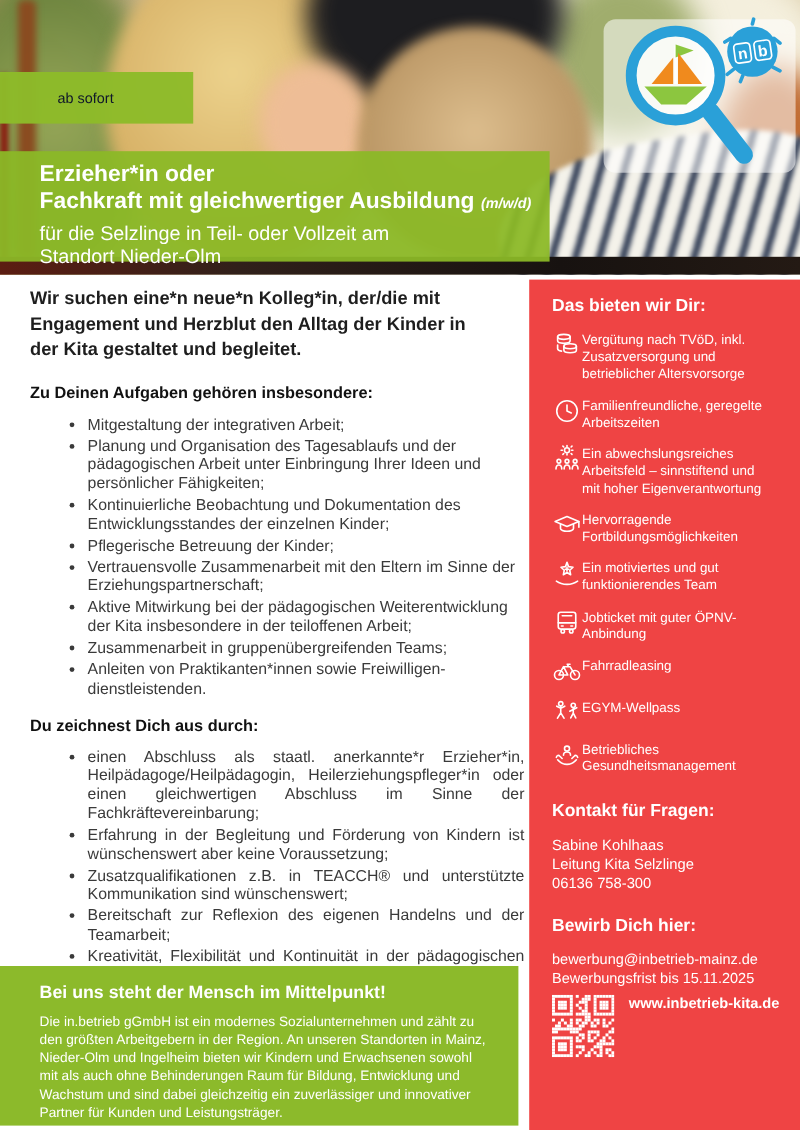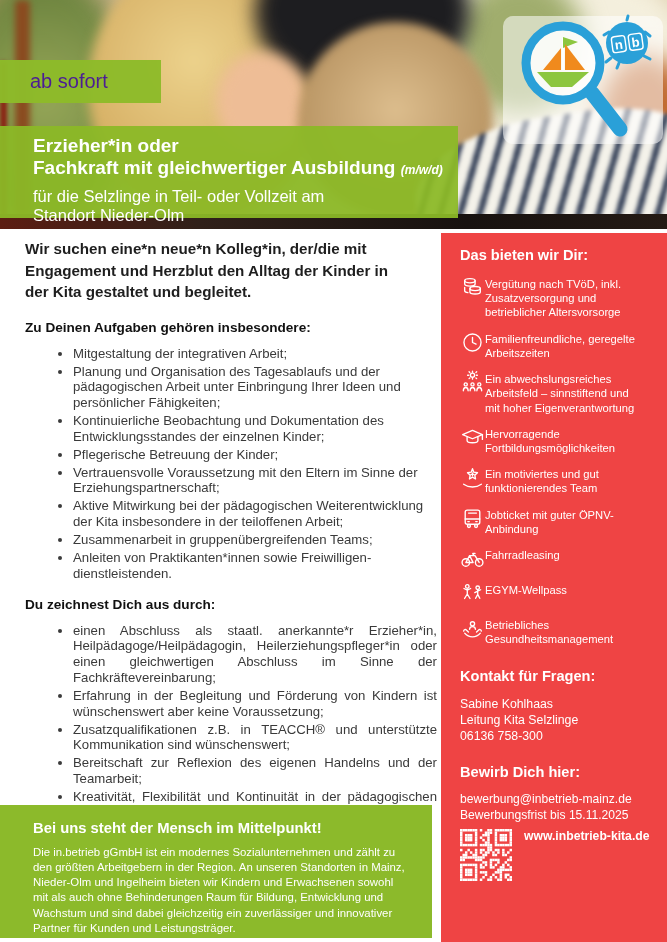--- a/index.html
+++ b/index.html
@@ -23,22 +23,22 @@
            background:repeating-linear-gradient(115deg,#f4f2ea 0 13px,#303c54 13px 19px);filter:blur(2px);}
   .b-redsliver{left:0;top:62px;width:7px;height:165px;border-radius:0;background:#8a2013;filter:blur(2px);}
   .photo-bottom{position:absolute;left:0;top:214px;width:667px;height:15px;
                 background:linear-gradient(90deg,#5c1d12 0%,#30201a 30%,#171210 70%,#241a14 100%);}
 
   
   .logo{position:absolute;right:0;top:10px;width:168px;height:142px;}
 
   
   .badge{position:absolute;left:0;top:60px;width:161px;height:43px;background:rgba(141,187,41,.97);
-         display:flex;align-items:center;box-sizing:border-box;padding-left:30px;
-         color:#4c1d95;font-size:20px;}
+         display:flex;align-items:center;box-sizing:border-box;padding-left:48px;
+         color:#0f172a;font-size:12px;}
   .titleblock{position:absolute;left:0;top:126px;width:458px;height:92px;background:rgba(139,185,38,.94);
          box-sizing:border-box;padding:9px 0 0 33px;color:#fff;}
   .t1{font-size:19px;font-weight:bold;line-height:22px;}
   .mwd{font-size:12px;font-weight:bold;font-style:italic;}
   .t2{font-size:16.5px;line-height:19px;}
   .t2.first{margin-top:6px;}
 
   
   .leftcol{position:absolute;left:25px;top:238px;width:412px;color:#3a3a3a;}
   .intro{font-size:15.2px;font-weight:bold;color:#1e1e1e;line-height:1.42;margin:0 0 17px;max-width:372px;}
@@ -128,21 +128,21 @@
   </div>
 
   <div class="leftcol">
     <p class="intro">Wir suchen eine*n neue*n Kolleg*in, der/die mit Engagement und Herzblut den Alltag der Kinder in der Kita gestaltet und begleitet.</p>
     <h3 class="sec">Zu Deinen Aufgaben gehören insbesondere:</h3>
     <ul class="blist" id="tasks-list">
         <li>Mitgestaltung der integrativen Arbeit;</li>
         <li>Planung und Organisation des Tagesablaufs und der pädagogischen Arbeit unter Einbringung Ihrer Ideen und persönlicher Fähigkeiten;</li>
         <li>Kontinuierliche Beobachtung und Dokumentation des Entwicklungsstandes der einzelnen Kinder;</li>
         <li>Pflegerische Betreuung der Kinder;</li>
-        <li>Vertrauensvolle Voraussetzung mit den Eltern im Sinne der Erziehungspartnerschaft;</li>
+        <li>Vertrauensvolle Zusammenarbeit mit den Eltern im Sinne der Erziehungspartnerschaft;</li>
         <li>Aktive Mitwirkung bei der pädagogischen Weiterentwicklung der Kita insbesondere in der teiloffenen Arbeit;</li>
         <li>Zusammenarbeit in gruppenübergreifenden Teams;</li>
         <li>Anleiten von Praktikanten*innen sowie Freiwilligen-dienstleistenden.</li>
       </ul>
     <h3 class="sec">Du zeichnest Dich aus durch:</h3>
     <ul class="blist justify" id="profile-list">
         <li>einen Abschluss als staatl. anerkannte*r Erzieher*in, Heilpädagoge/Heilpädagogin, Heilerziehungspfleger*in oder einen gleichwertigen Abschluss im Sinne der Fachkräftevereinbarung;</li>
         <li>Erfahrung in der Begleitung und Förderung von Kindern ist wünschenswert aber keine Voraussetzung;</li>
         <li>Zusatzqualifikationen z.B. in TEACCH® und unterstützte Kommunikation sind wünschenswert;</li>
         <li>Bereitschaft zur Reflexion des eigenen Handelns und der Teamarbeit;</li>

